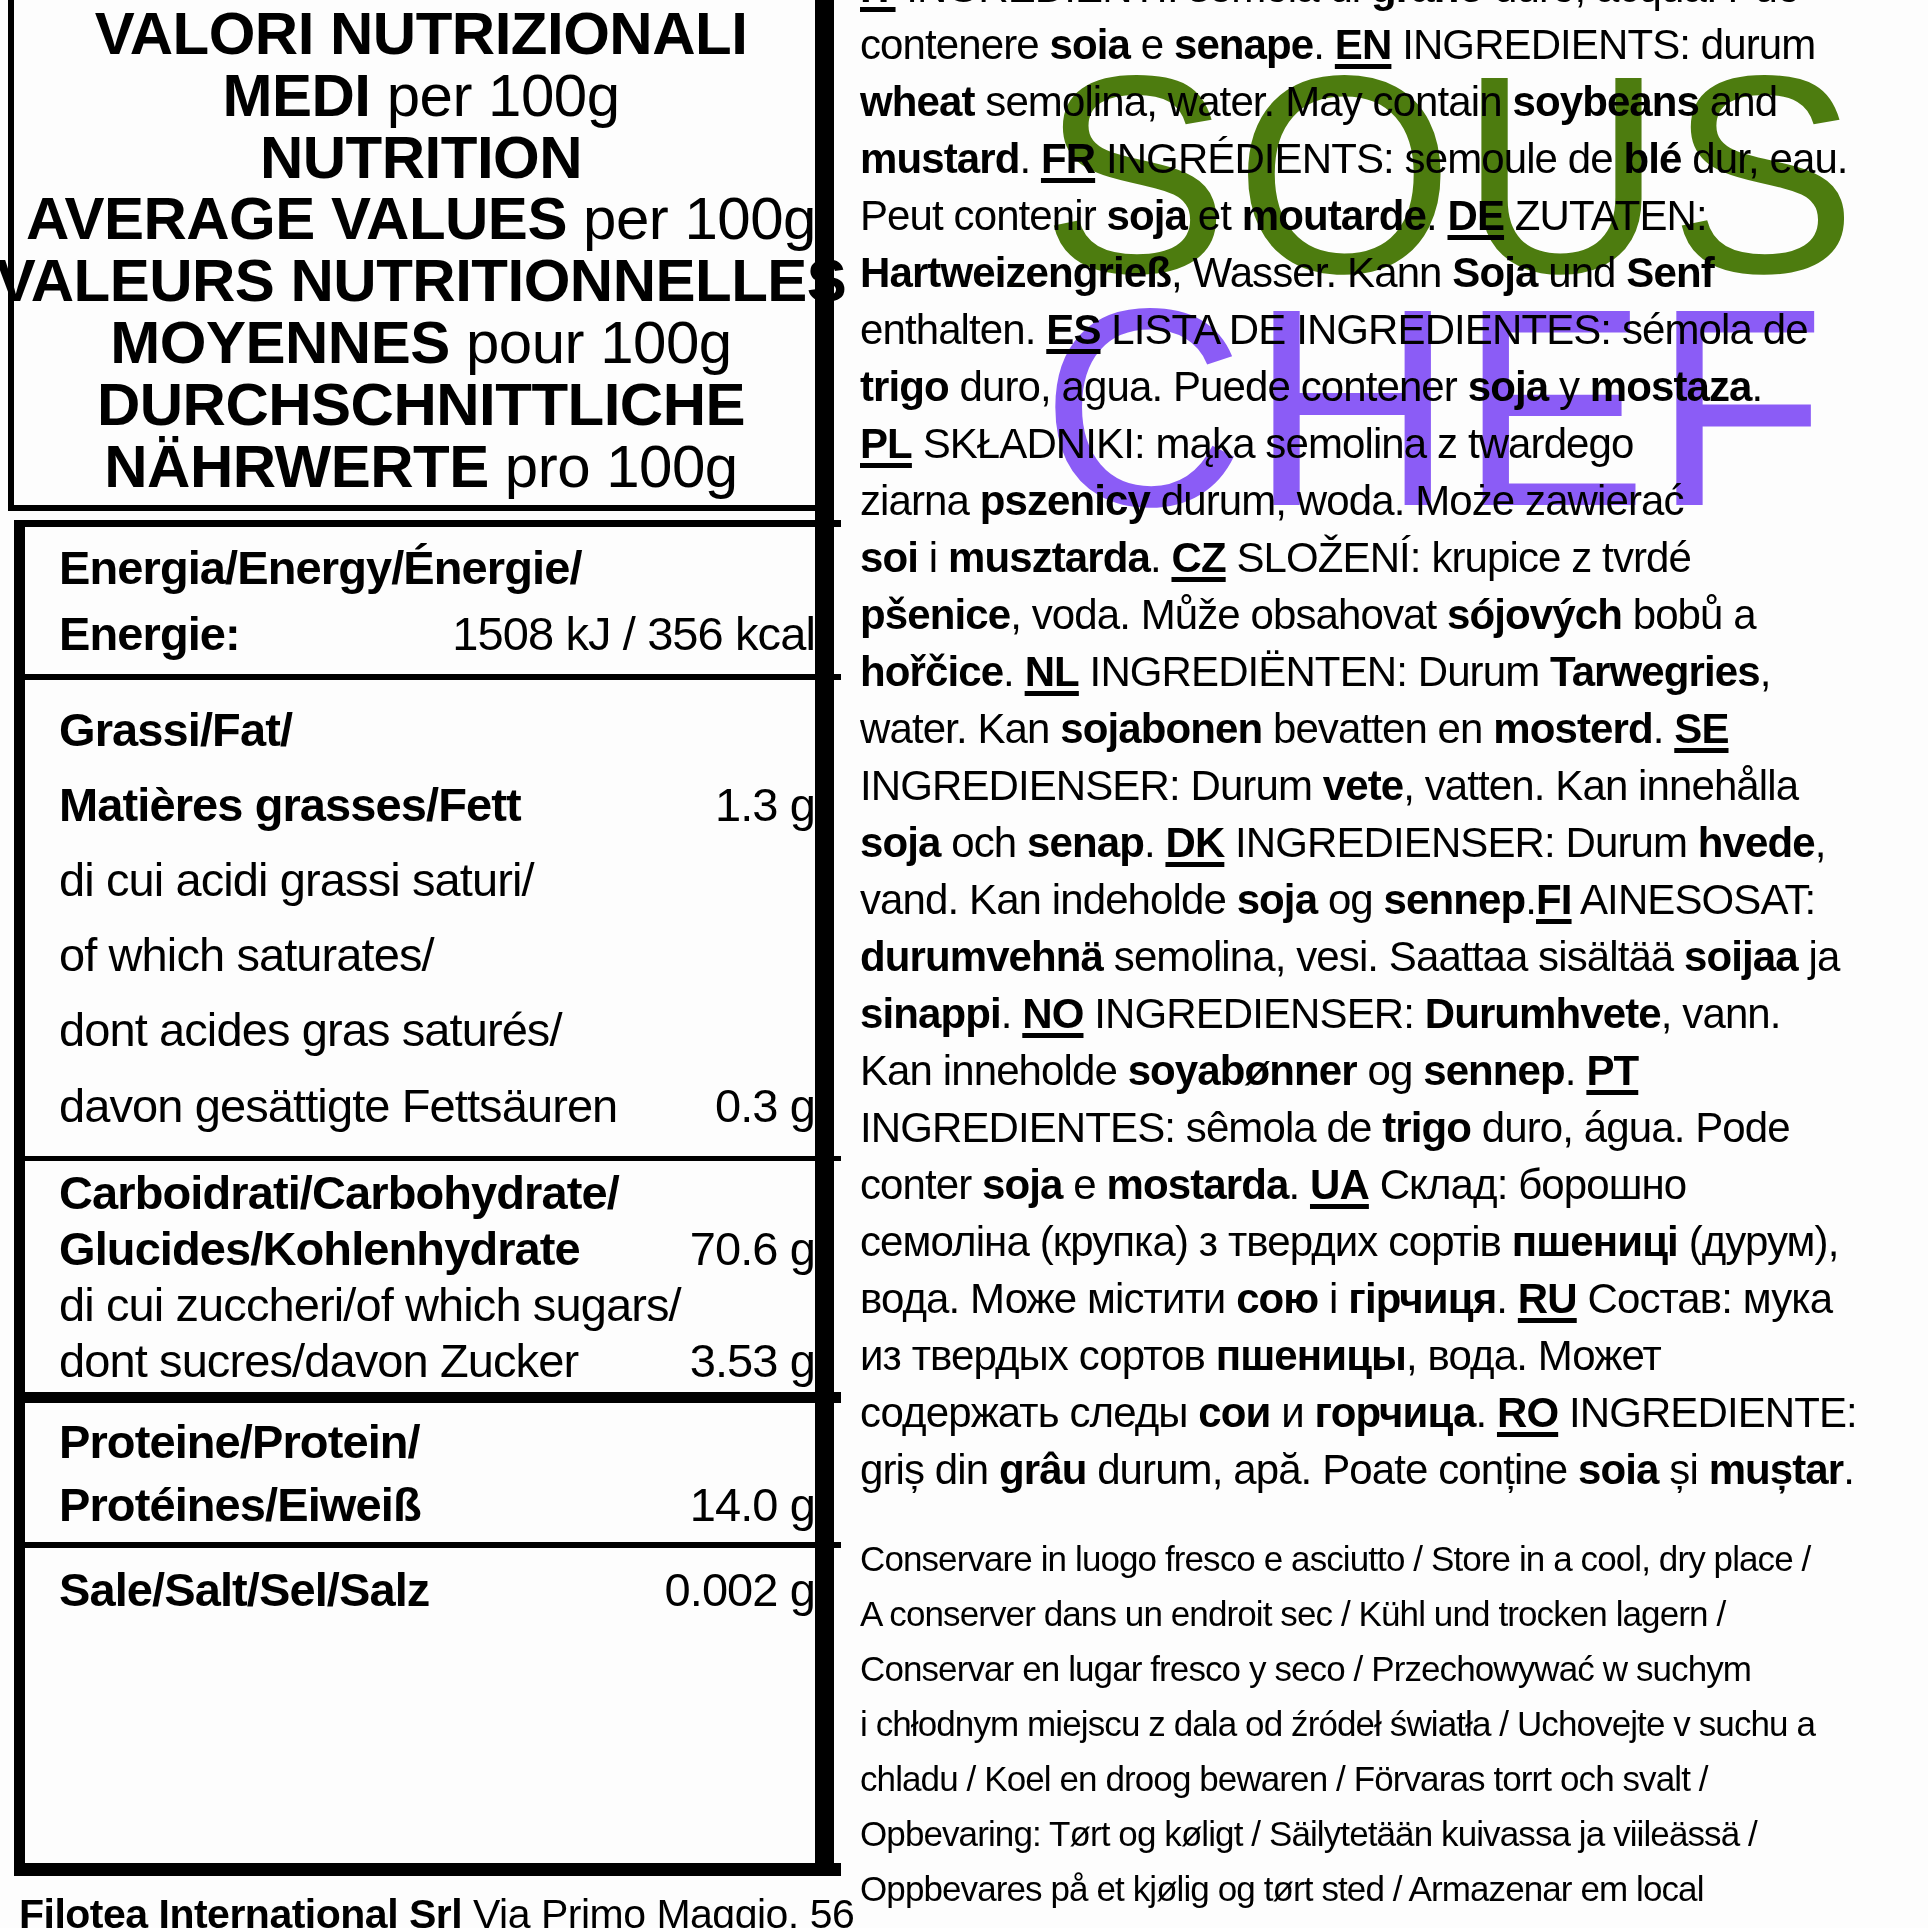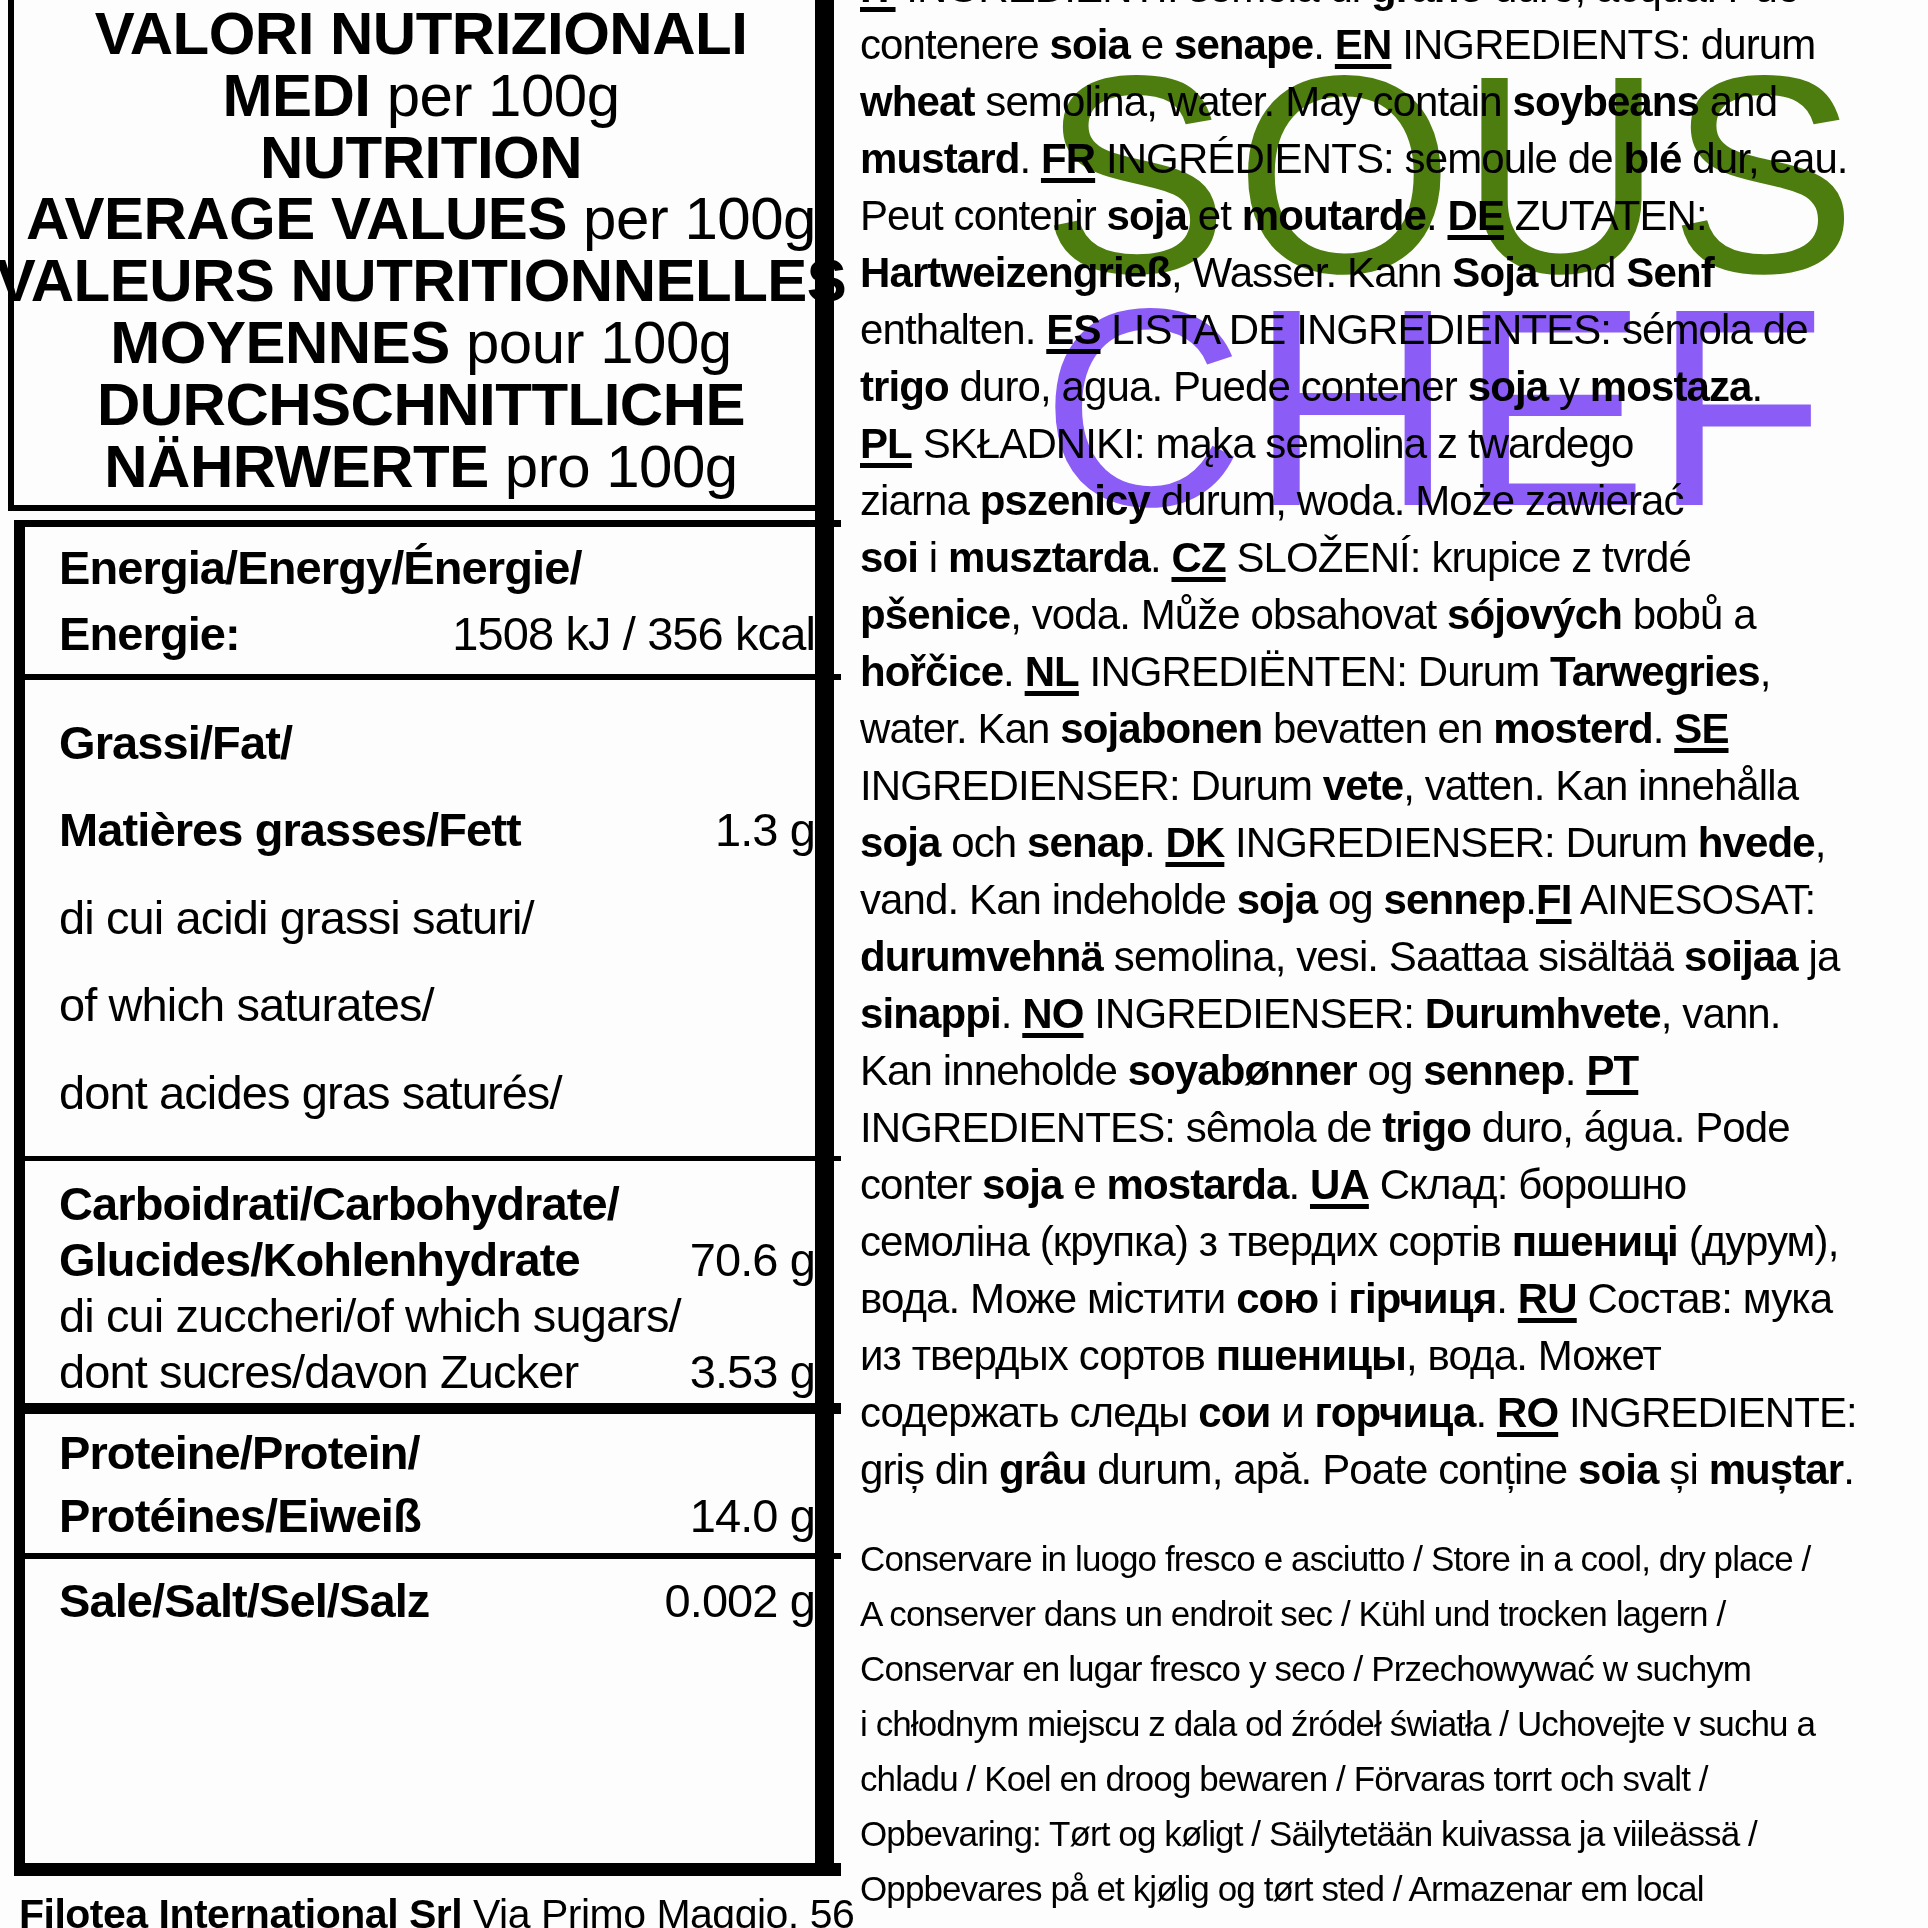--- a/index.html
+++ b/index.html
@@ -17,21 +17,21 @@
       border:6.6px solid #000;border-top:none;border-right:none;z-index:1;
       display:flex;flex-direction:column;justify-content:space-evenly;align-items:center;
       padding:9.4px 7.5px 5.6px 7.5px;}
   .hline{font-size:60px;line-height:1;letter-spacing:-0.5px;white-space:nowrap;}
   
   .table-box{position:absolute;left:14px;top:520px;width:827px;height:1356px;box-sizing:border-box;
       border:7.5px solid #000;border-left-width:11.3px;border-right:none;border-bottom-width:13px;
       display:flex;flex-direction:column;z-index:1;}
   .trow{display:flex;flex-direction:column;justify-content:space-evenly;
       padding:0 26px 0 34px;box-sizing:border-box;flex:none;}
-  .trow0{height:147px;}.trow1{height:476px;}.trow2{height:231px;margin-top:11px;}
+  .trow0{height:147px;}.trow1{height:476px;}.trow2{height:231px;}
   .trow3{height:147px;}.trow4{height:139px;}.trow5{height:83px;}
   .tsep{height:5.6px;background:#000;flex:none;}
   .tline{display:flex;justify-content:space-between;align-items:baseline;
       font-size:47px;line-height:1.05;letter-spacing:-0.9px;white-space:nowrap;}
   .tval{font-weight:normal;margin-left:19px;}
   
   .footer-line{position:absolute;left:19px;top:1891px;font-size:41px;letter-spacing:-0.5px;
       white-space:nowrap;z-index:1;}
   
   .ingredients{position:absolute;left:860px;top:-41px;width:1071px;z-index:1;}
@@ -78,20 +78,24 @@
           <span class="tval">1.3 g</span>
         </div>
         <div class="tline">
           <span>di cui acidi grassi saturi/</span>
         </div>
         <div class="tline">
           <span>of which saturates/</span>
         </div>
         <div class="tline">
           <span>dont acides gras saturés/</span>
+        </div>
+        <div class="tline">
+          <span>davon gesättigte Fettsäuren</span>
+          <span class="tval">0.3 g</span>
         </div>
       </div>
       <div class="tsep"></div>
       <div class="trow trow2">
         <div class="tline">
           <span class="b">Carboidrati/Carbohydrate/</span>
         </div>
         <div class="tline">
           <span class="b">Glucides/Kohlenhydrate</span>
           <span class="tval">70.6 g</span>

